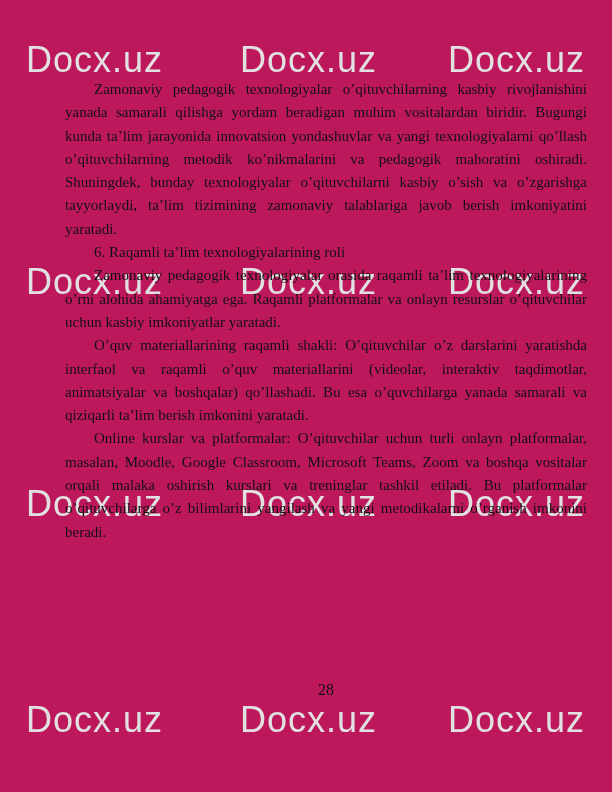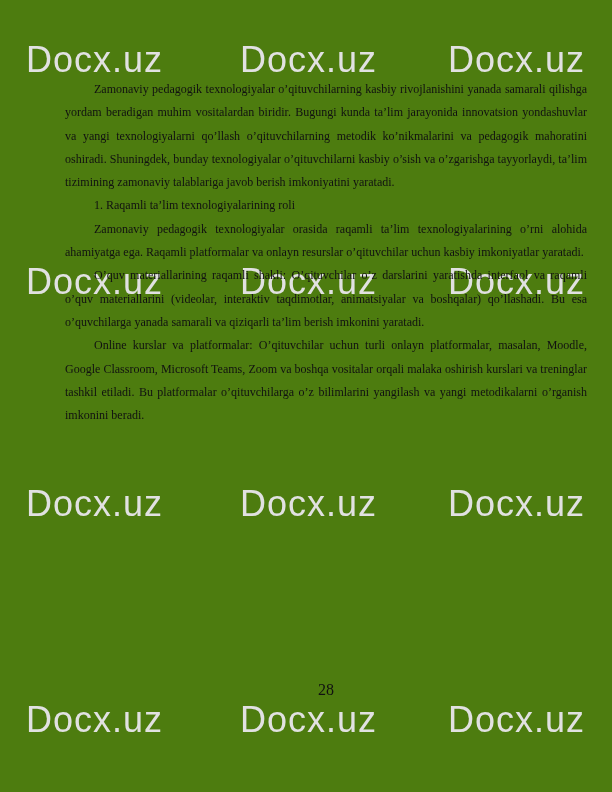--- a/index.html
+++ b/index.html
@@ -4,21 +4,21 @@
 <style>
   html, body {
     margin: 0;
     padding: 0;
     background: #ffffff;
   }
   .page {
     position: relative;
     width: 612px;
     height: 792px;
-    background: #4d7c0f;
+    background: #be185d;
     overflow: hidden;
     font-family: "Liberation Serif", "DejaVu Serif", serif;
     color: #111111;
   }
   
   .watermark-layer {
     position: absolute;
     inset: 0;
     z-index: 0;
     pointer-events: none;
@@ -51,21 +51,21 @@
     top: 52px;
   }
   .doc-title {
     font-weight: bold;
     font-size: 16px;
     line-height: 29px;
     text-align: center;
   }
   .doc-body {
     margin-top: 26px;
-    font-size: 12px;
+    font-size: 15px;
     line-height: 23.3px;
     text-align: justify;
   }
   .doc-body p {
     margin: 0;
     padding: 0;
     text-indent: 29px;
   }
   .page-number {
     position: absolute;
@@ -96,21 +96,21 @@
     <span class="wm r3 c3">Docx.uz</span>
     <span class="wm r4 c1">Docx.uz</span>
     <span class="wm r4 c2">Docx.uz</span>
     <span class="wm r4 c3">Docx.uz</span>
   </div>
 
   <div class="content">
 
     <div class="doc-body">
       <p>Zamonaviy pedagogik texnologiyalar o’qituvchilarning kasbiy rivojlanishini yanada samarali qilishga yordam beradigan muhim vositalardan biridir. Bugungi kunda ta’lim jarayonida innovatsion yondashuvlar va yangi texnologiyalarni qo’llash o’qituvchilarning metodik ko’nikmalarini va pedagogik mahoratini oshiradi. Shuningdek, bunday texnologiyalar o’qituvchilarni kasbiy o’sish va o’zgarishga tayyorlaydi, ta’lim tizimining zamonaviy talablariga javob berish imkoniyatini yaratadi.</p>
-      <p>1. Raqamli ta’lim texnologiyalarining roli</p>
+      <p>6. Raqamli ta’lim texnologiyalarining roli</p>
       <p>Zamonaviy pedagogik texnologiyalar orasida raqamli ta’lim texnologiyalarining o’rni alohida ahamiyatga ega. Raqamli platformalar va onlayn resurslar o’qituvchilar uchun kasbiy imkoniyatlar yaratadi.</p>
       <p>O’quv materiallarining raqamli shakli: O’qituvchilar o’z darslarini yaratishda interfaol va raqamli o’quv materiallarini (videolar, interaktiv taqdimotlar, animatsiyalar va boshqalar) qo’llashadi. Bu esa o’quvchilarga yanada samarali va qiziqarli ta’lim berish imkonini yaratadi.</p>
       <p>Online kurslar va platformalar: O’qituvchilar uchun turli onlayn platformalar, masalan, Moodle, Google Classroom, Microsoft Teams, Zoom va boshqa vositalar orqali malaka oshirish kurslari va treninglar tashkil etiladi. Bu platformalar o’qituvchilarga o’z bilimlarini yangilash va yangi metodikalarni o’rganish imkonini beradi.</p>
     </div>
   </div>
 
   <div class="page-number">28</div>
 
 </div>
 

